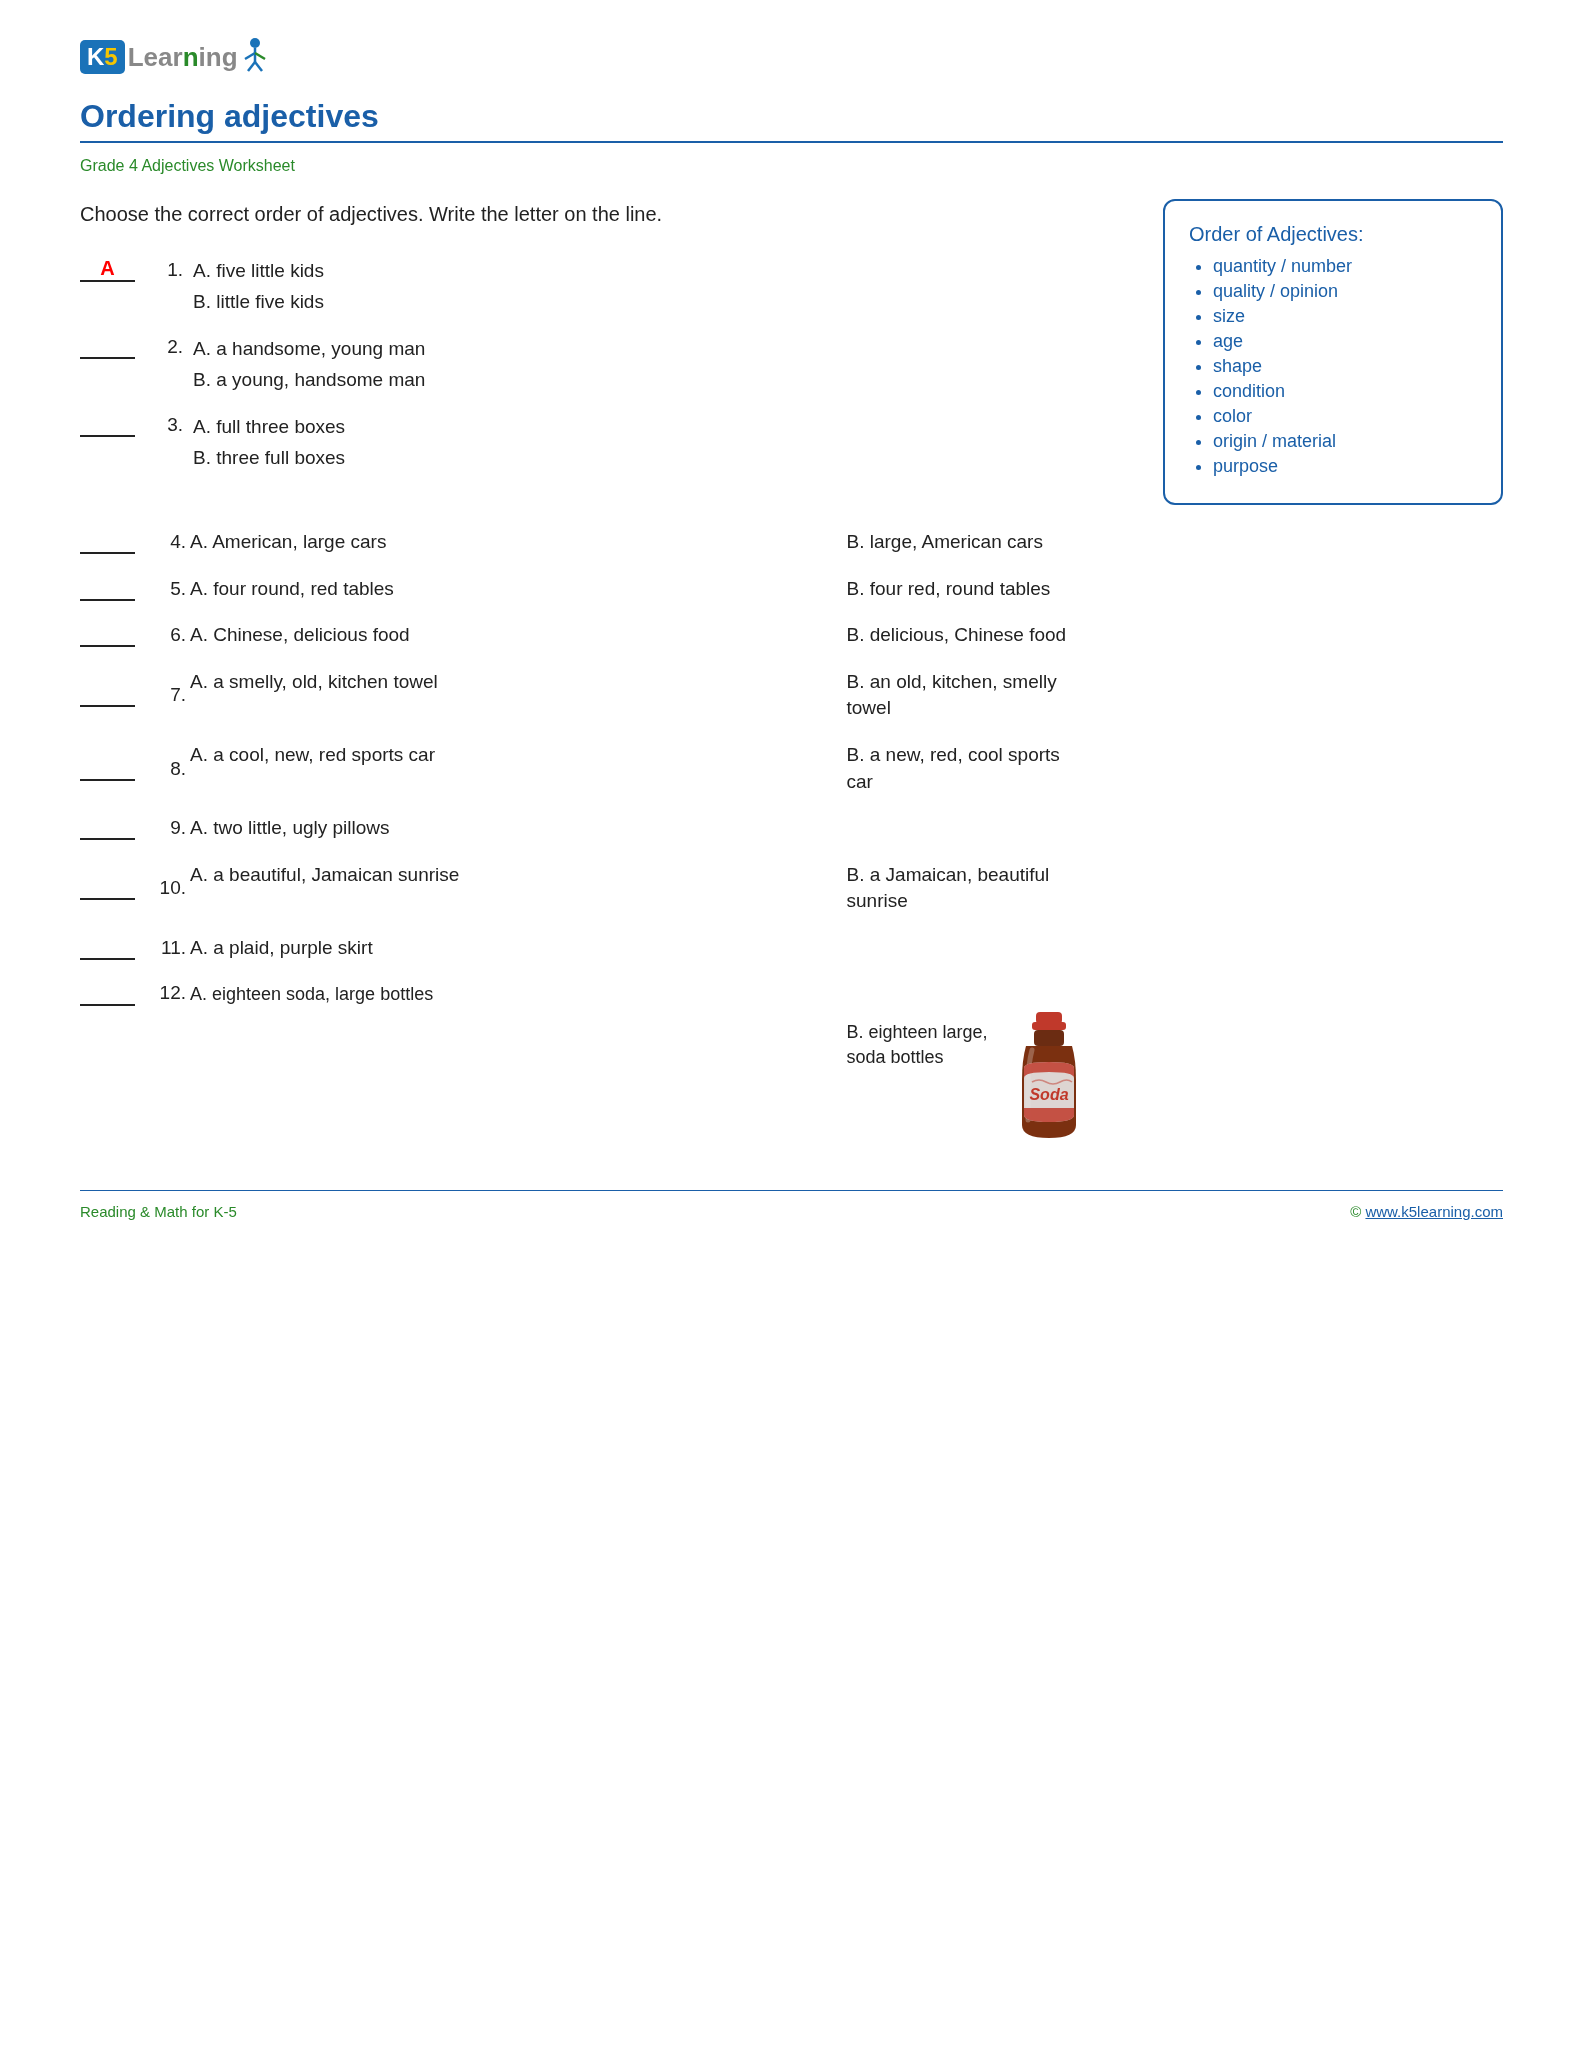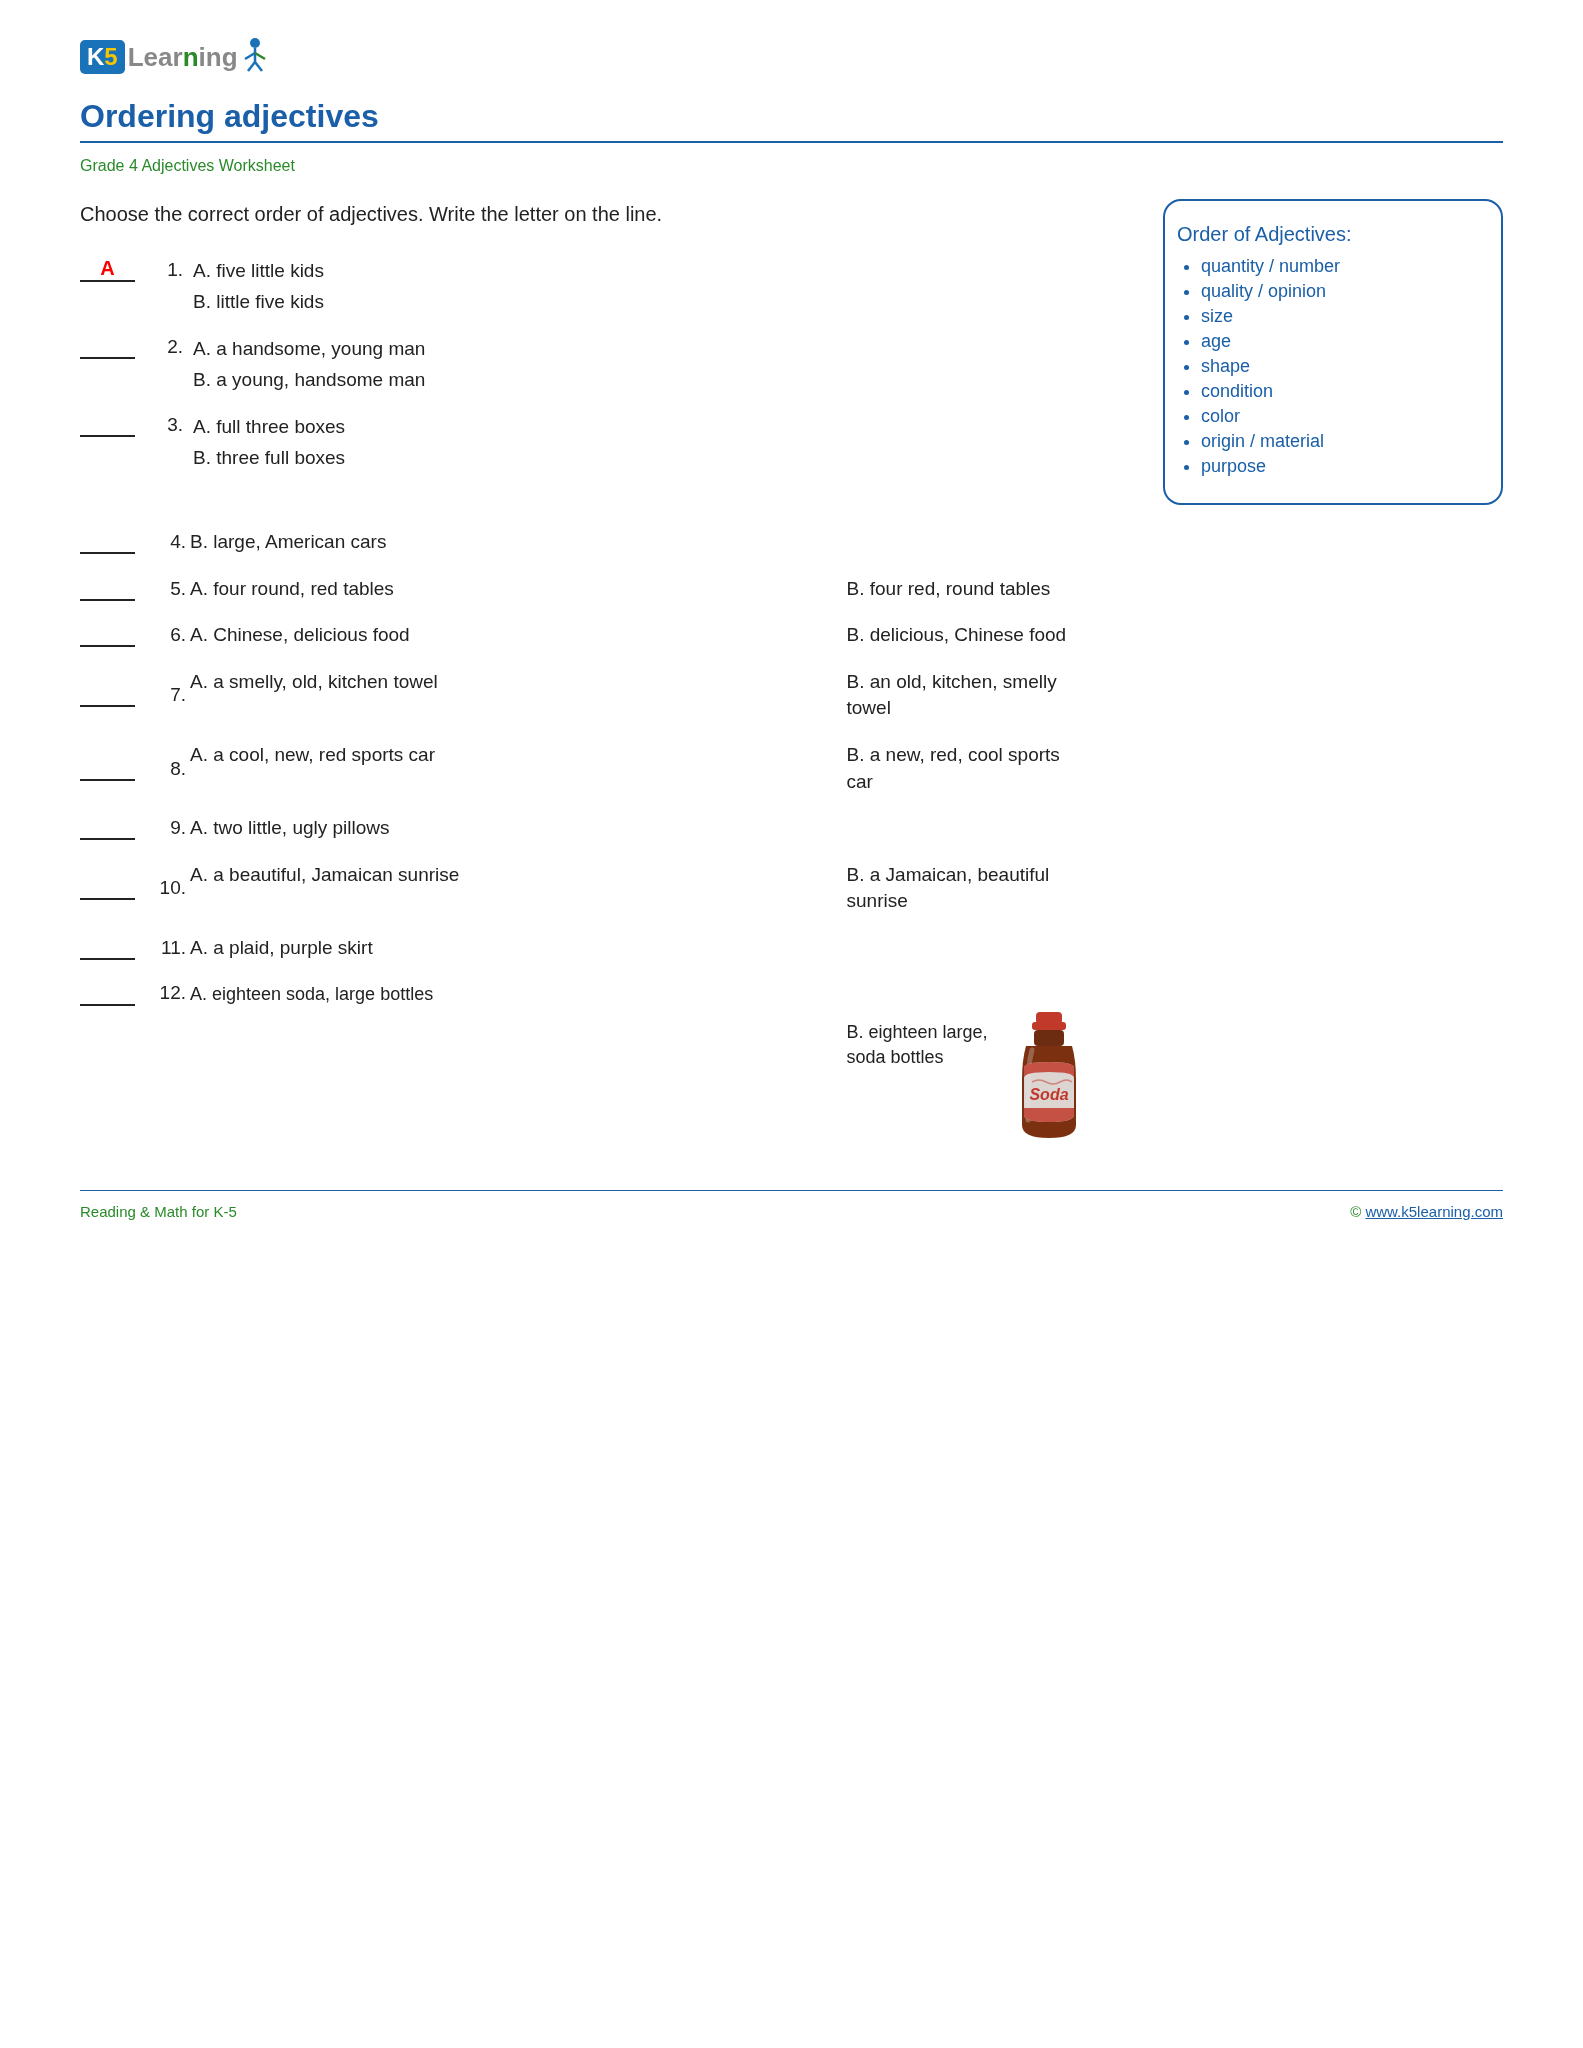--- a/index.html
+++ b/index.html
@@ -53,22 +53,22 @@
       align-items: flex-start;
       margin-bottom: 24px;
     }
     .left-col {
       flex: 1;
     }
 
     
     .order-box {
       border: 2.5px solid #1a5fa8;
-      border-radius: 18px;
-      padding: 22px 12px;
+      border-radius: 12px;
+      padding: 22px 24px;
       width: 340px;
       min-width: 300px;
       flex-shrink: 0;
     }
     .order-box-title {
       font-size: 20px;
       color: #1a5fa8;
       margin-bottom: 10px;
       font-weight: normal;
     }
@@ -261,20 +261,21 @@
       <li>purpose</li>
     </ul>
   </div>
 </div>
 
 <div class="questions-grid">
 
   <div class="question-item">
     <span class="answer-line"></span>
     <span class="q-num">4.</span>
+    <span class="option-a">A. American, large cars</span>
     <span class="option-b">B. large, American cars</span>
   </div>
 
   <div class="question-item">
     <span class="answer-line"></span>
     <span class="q-num">5.</span>
     <span class="option-a">A. four round, red tables</span>
     <span class="option-b">B. four red, round tables</span>
   </div>
 

